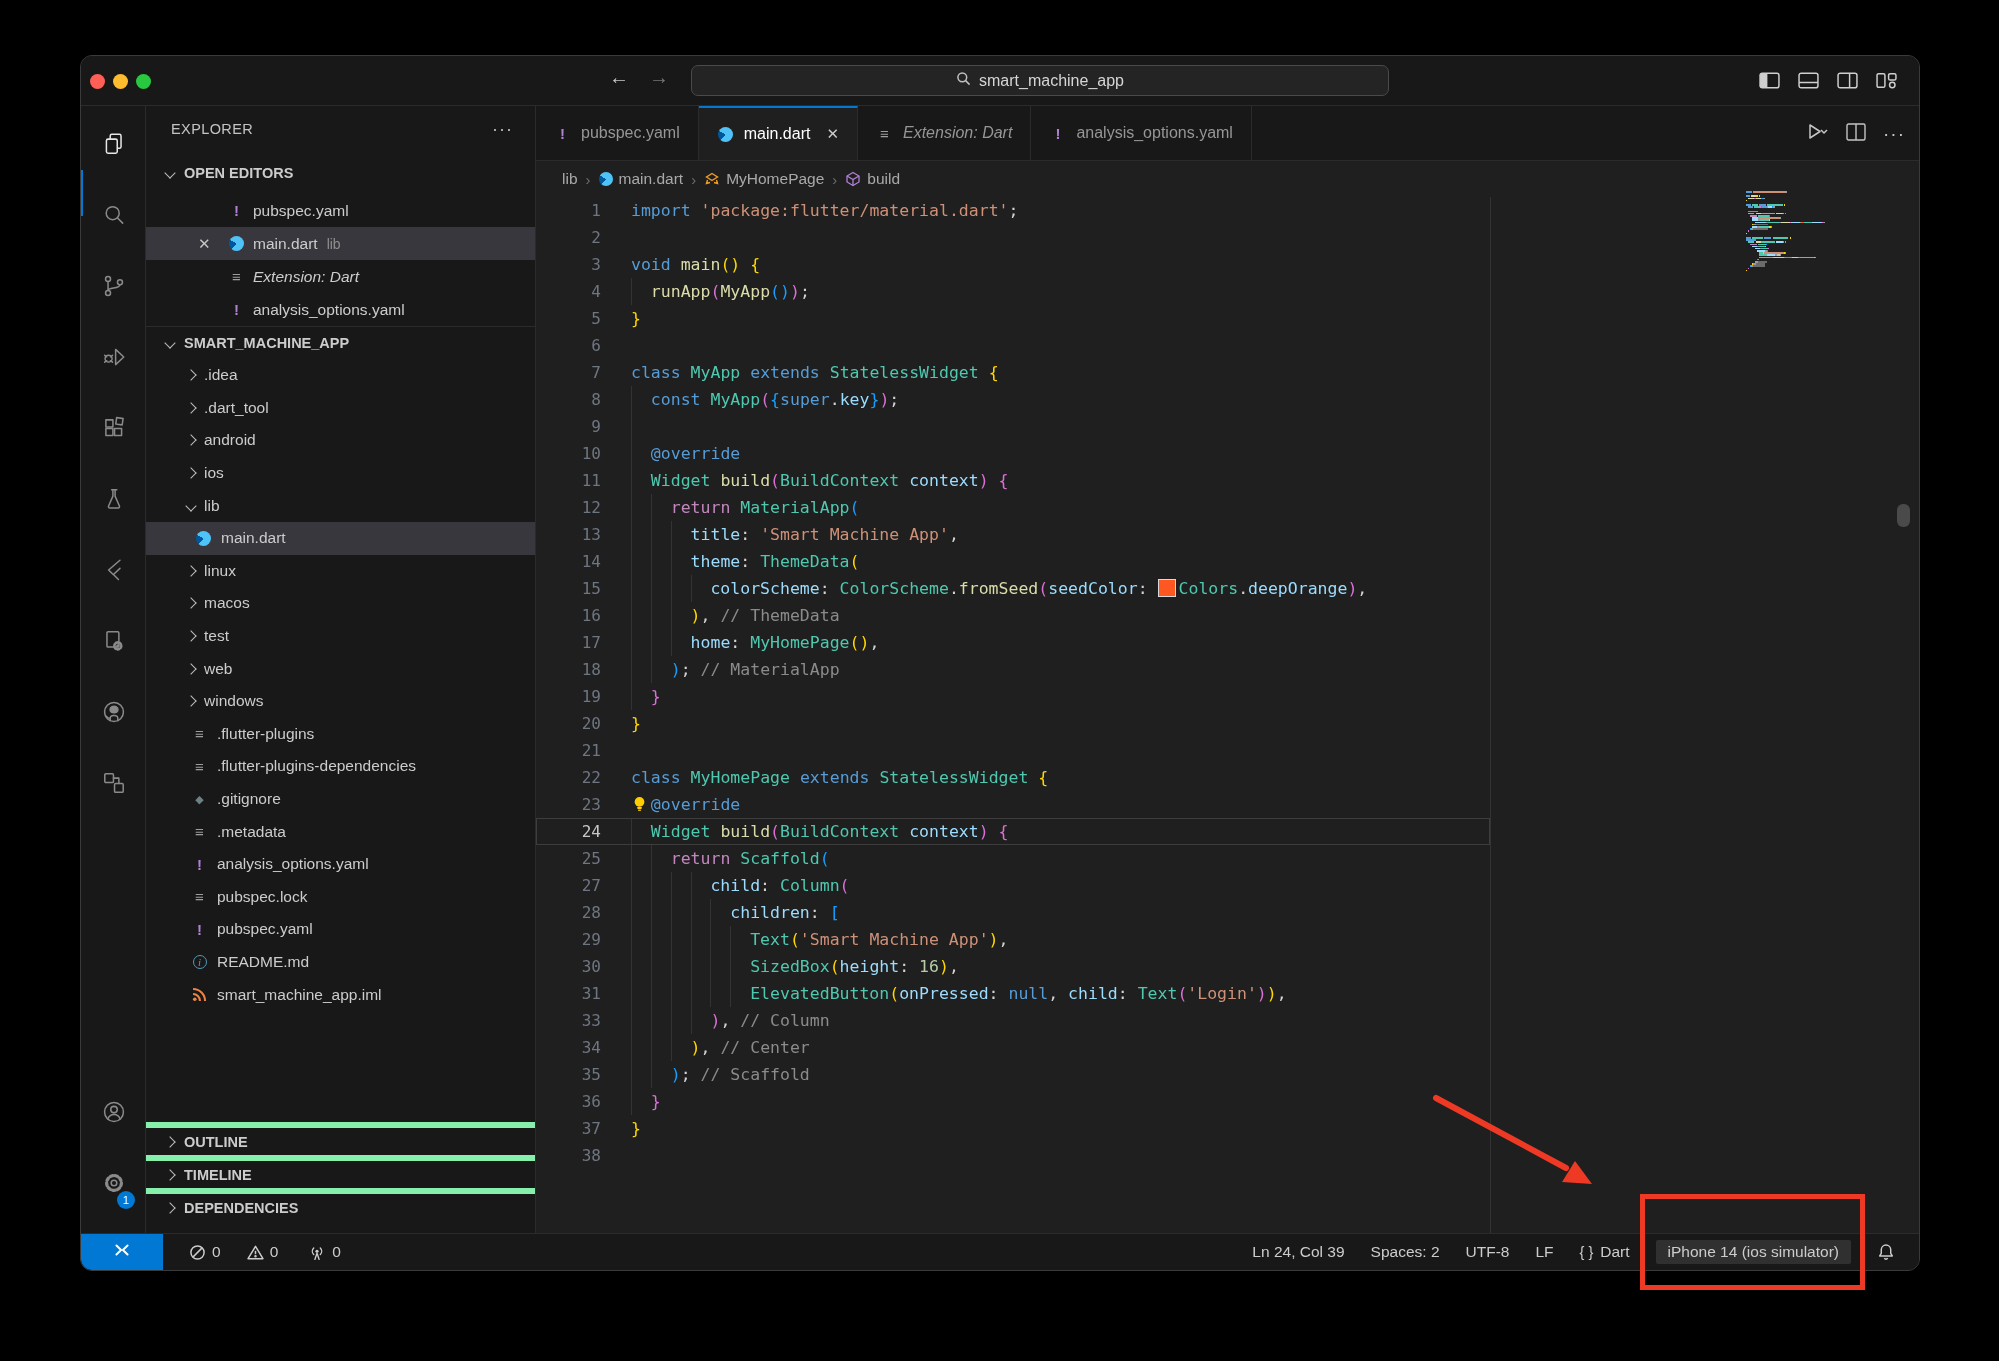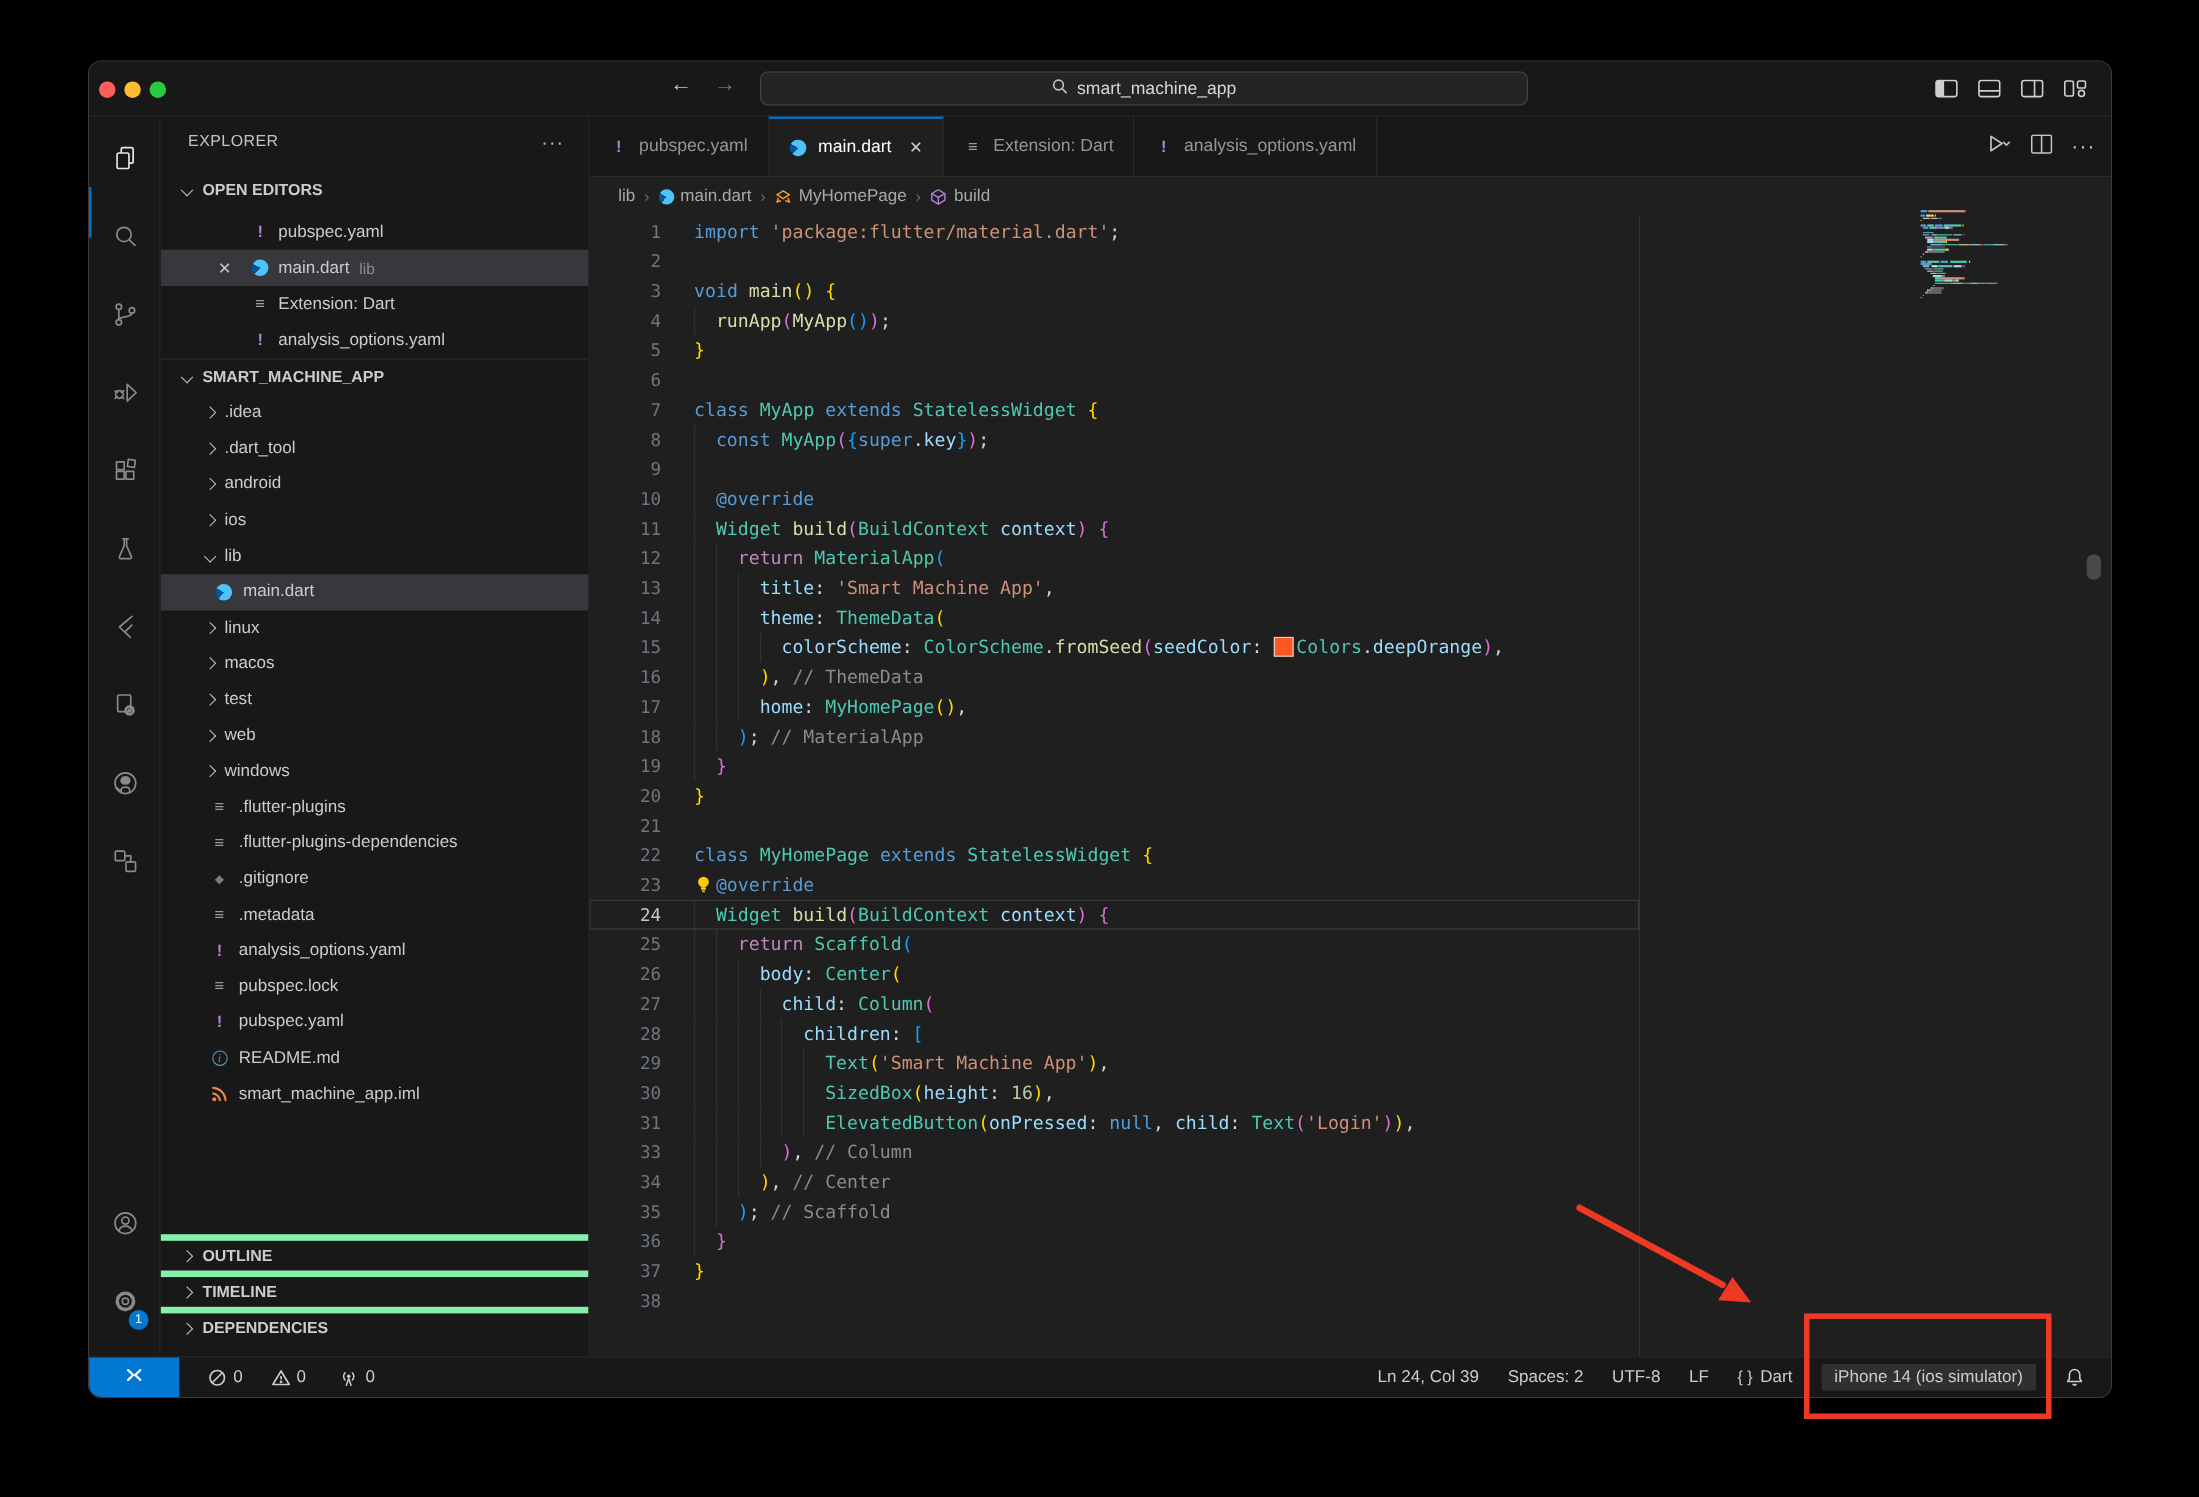--- a/index.html
+++ b/index.html
@@ -40,21 +40,21 @@
   .tree-row.sel{background:#37373d;}
   .proj-head{height:33px;display:flex;align-items:center;gap:10px;padding-left:20px;font-weight:700;font-size:14.5px;border-top:1px solid #2b2b2b;box-sizing:border-box;}
   .bottom-secs{position:absolute;left:0;right:0;top:1016px;}
   .fi{display:inline-flex;width:17px;justify-content:center;align-items:center;flex:none;}
   .fi-yaml{color:#b180d7;font-weight:700;font-size:15px;}
   .fi-dart{width:15px;height:15px;border-radius:50%;background:conic-gradient(from 220deg,#01579B 0deg 80deg,#4FC3F7 80deg 360deg);}
   .fi-list{color:#9d9d9d;font-size:15px;}
   .fi-git{color:#6d8086;font-size:11px;}
   .fi-info{width:14px;height:14px;border:1.5px solid #519aba;border-radius:50%;color:#519aba;
     font-family:"Liberation Serif",serif;font-style:italic;font-size:11px;display:inline-flex;align-items:center;justify-content:center;box-sizing:border-box;}
-  .italic{}
+  .italic{font-style:italic;}
   
   .editor{position:absolute;left:455px;top:50px;right:0;bottom:37px;background:#1f1f1f;}
   .tabbar{position:absolute;left:0;top:0;right:0;height:55px;background:#181818;border-bottom:1px solid #2b2b2b;display:flex;box-sizing:border-box;}
   .tab{height:100%;display:flex;align-items:center;gap:10px;padding:0 18px;border-right:1px solid #2b2b2b;
     color:#969696;font-size:16px;position:relative;box-sizing:border-box;}
   .tab.active{background:#1f1f1f;color:#ffffff;border-top:2px solid #0078d4;}
   .tab .tclose{margin-left:6px;color:#cccccc;font-size:15px;}
   .ed-actions{position:absolute;right:14px;top:0;height:55px;display:flex;align-items:center;gap:17px;color:#c5c5c5;}
   .breadcrumb{position:absolute;left:0;top:55px;right:0;height:36px;display:flex;align-items:center;gap:8px;
     padding-left:26px;font-size:15.5px;color:#a9a9a9;}
@@ -537,24 +537,20 @@
           </div>
           <div class="crow cur">
             <span class="ln">24</span>
             <span class="lc"><span class="ig"></span><span class="tk-typ">Widget</span><span class="tk-pun"> </span><span class="tk-fn">build</span><span class="tk-b2">(</span><span class="tk-typ">BuildContext</span><span class="tk-pun"> </span><span class="tk-var">context</span><span class="tk-b2">)</span><span class="tk-pun"> </span><span class="tk-b2">{</span></span>
           </div>
           <div class="crow">
             <span class="ln">25</span>
             <span class="lc"><span class="ig"></span><span class="ig"></span><span class="tk-ctl">return</span><span class="tk-pun"> </span><span class="tk-typ">Scaffold</span><span class="tk-b3">(</span></span>
           </div>
           <div class="crow">
-            <span class="ln">26</span>
-            <span class="lc"><span class="ig"></span><span class="ig"></span><span class="ig"></span><span class="tk-var">body</span><span class="tk-pun">: </span><span class="tk-typ">Center</span><span class="tk-b1">(</span></span>
-          </div>
-          <div class="crow">
             <span class="ln">27</span>
             <span class="lc"><span class="ig"></span><span class="ig"></span><span class="ig"></span><span class="ig"></span><span class="tk-var">child</span><span class="tk-pun">: </span><span class="tk-typ">Column</span><span class="tk-b2">(</span></span>
           </div>
           <div class="crow">
             <span class="ln">28</span>
             <span class="lc"><span class="ig"></span><span class="ig"></span><span class="ig"></span><span class="ig"></span><span class="ig"></span><span class="tk-var">children</span><span class="tk-pun">: </span><span class="tk-b3">[</span></span>
           </div>
           <div class="crow">
             <span class="ln">29</span>
             <span class="lc"><span class="ig"></span><span class="ig"></span><span class="ig"></span><span class="ig"></span><span class="ig"></span><span class="ig"></span><span class="tk-typ">Text</span><span class="tk-b1">(</span><span class="tk-str">'Smart Machine App'</span><span class="tk-b1">)</span><span class="tk-pun">,</span></span>

